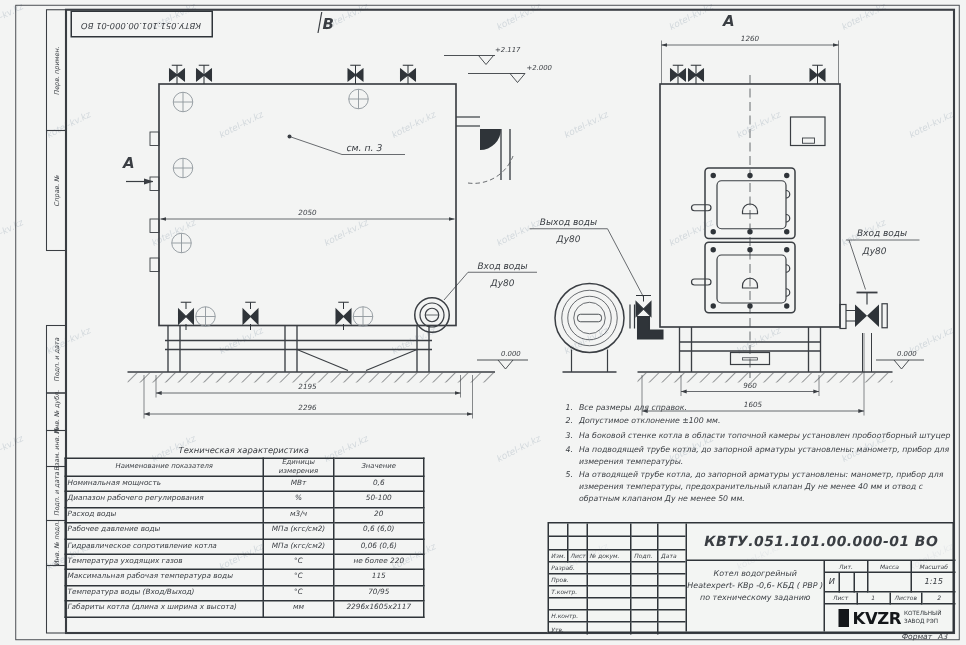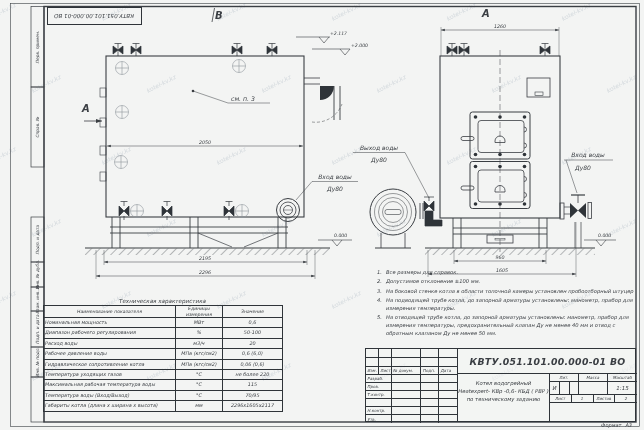--- a/index.html
+++ b/index.html
@@ -628,20 +628,28 @@
             <div class="mc" style="width:9.5px;"></div>
             <div class="mc" style="width:29px;"></div>
             <div class="mc" style="width:29px;font-size:5.5px;">1:15</div>
           </div>
           <div class="mr" style="height:8px;">
             <div class="mc" style="width:21.75px;">Лист</div>
             <div class="mc" style="width:21.75px;">1</div>
             <div class="mc" style="width:21.75px;">Листов</div>
             <div class="mc" style="width:21.75px;">2</div>
           </div>
+          <div class="logo-row">
+            <div class="emblem"></div>
+            <span class="kvzr">KVZR</span>
+            <div class="logo-sub">
+              <div>КОТЕЛЬНЫЙ</div>
+              <div>ЗАВОД РЭП</div>
+            </div>
+          </div>
         </div>
       </div>
     </div>
   </div>
 
   <div class="overlay fmt">
     <span>Формат</span>
     <span>А3</span>
   </div>
 </div>

